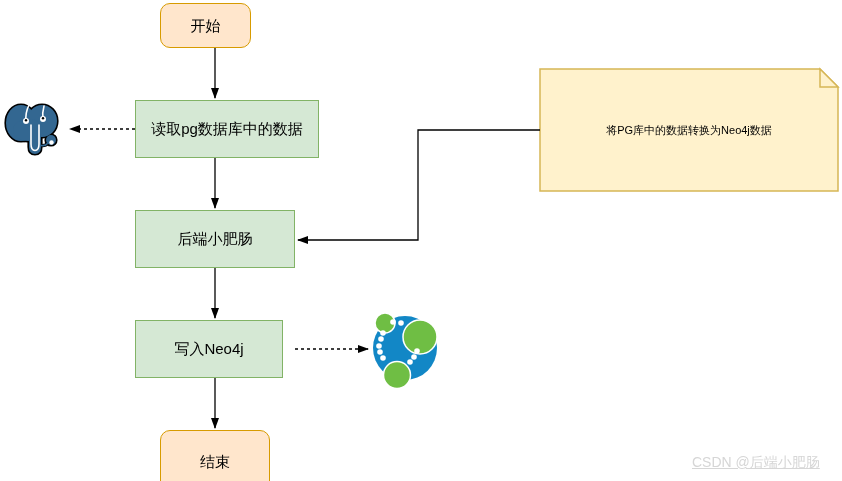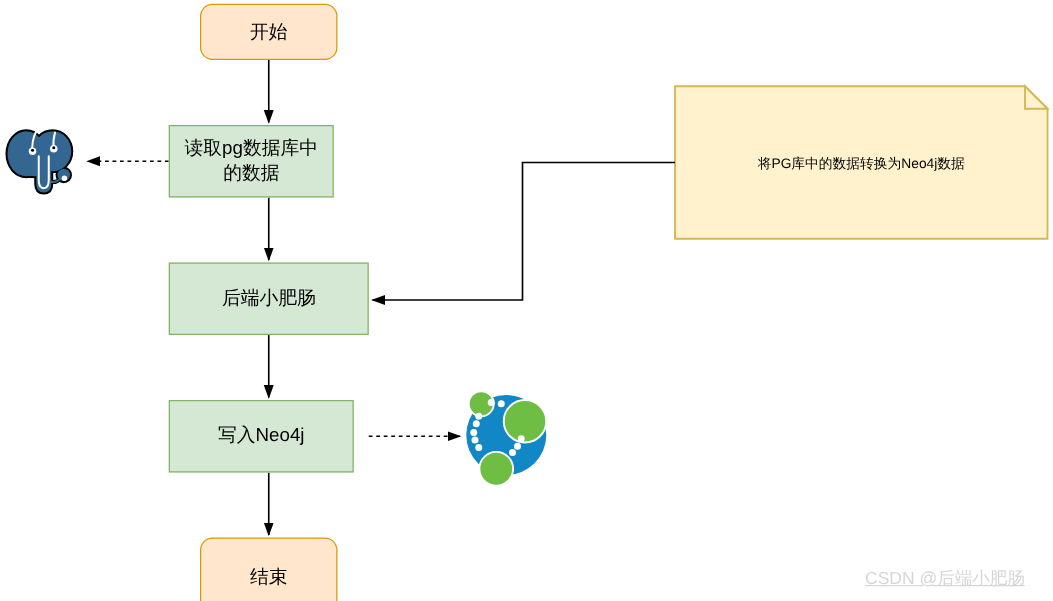--- a/index.html
+++ b/index.html
@@ -44,25 +44,25 @@
     </g>
     <line class="line" x1="215" y1="48" x2="215" y2="98" marker-end="url(#arr)"></line>
     <line class="line" x1="215" y1="158" x2="215" y2="208" marker-end="url(#arr)"></line>
     <line class="line" x1="215" y1="268" x2="215" y2="318" marker-end="url(#arr)"></line>
     <line class="line" x1="215" y1="378" x2="215" y2="428" marker-end="url(#arr)"></line>
     <line class="line dashed" x1="135" y1="129" x2="70" y2="129" marker-end="url(#arr)"></line>
     <line class="line dashed" x1="295" y1="349" x2="368" y2="349" marker-end="url(#arr)"></line>
     <polyline class="line" points="540,130 418,130 418,240 298,240" marker-end="url(#arr)"></polyline>
   </svg>
 
-  <div class="node orange" style="left:160px;top:3px;width:110px;height:45px;">
+  <div class="node orange" style="left:160px;top:3px;width:91px;height:45px;">
     <span>开始</span>
   </div>
 
-  <div class="node green" style="left:135px;top:100px;width:132px;height:58px;padding:0 10px;">
+  <div class="node green" style="left:135px;top:100px;width:184px;height:58px;padding:0 10px;">
     <span>读取pg数据库中的数据</span>
   </div>
 
   <div class="node green" style="left:135px;top:210px;width:160px;height:58px;">
     <span>后端小肥肠</span>
   </div>
 
   <div class="node green" style="left:135px;top:320px;width:148px;height:58px;">
     <span>写入Neo4j</span>
   </div>

